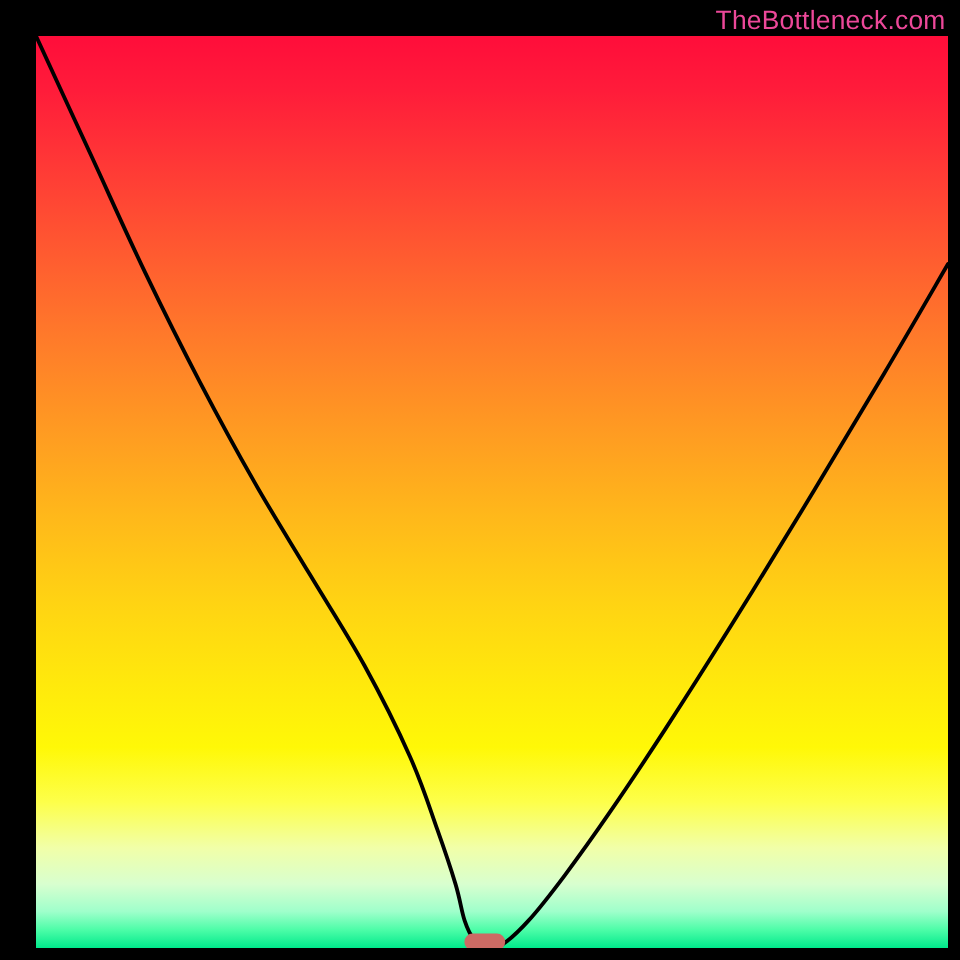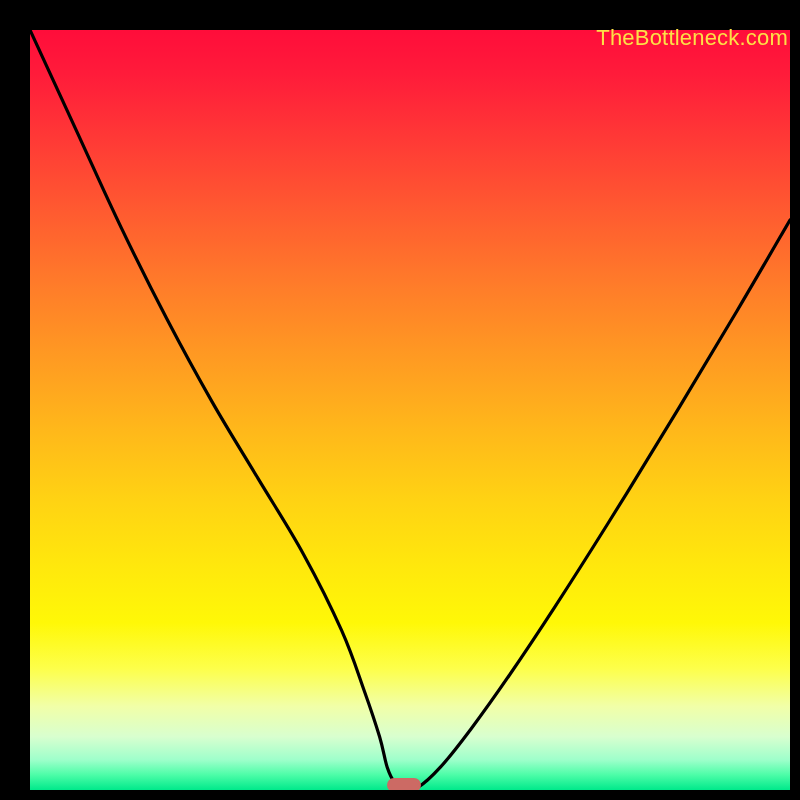--- a/index.html
+++ b/index.html
@@ -50,25 +50,24 @@
       #d8ffcf 93%,
       #9fffcb 96%,
       #4dfda8 98%,
       #00e98b 100%
     );
   }
   .attribution {
     position: absolute;
     top: 4px;
     right: 12px;
-    color: #fde047;
+    color: #ec4899;
     font-size: 22px;
     font-weight: 500;
     letter-spacing: 0.2px;
-    margin-top: 21px;
   }
   .curve-svg {
     position: absolute;
     left: 0;
     top: 0;
     width: 100%;
     height: 100%;
   }
   .marker {
     position: absolute;

